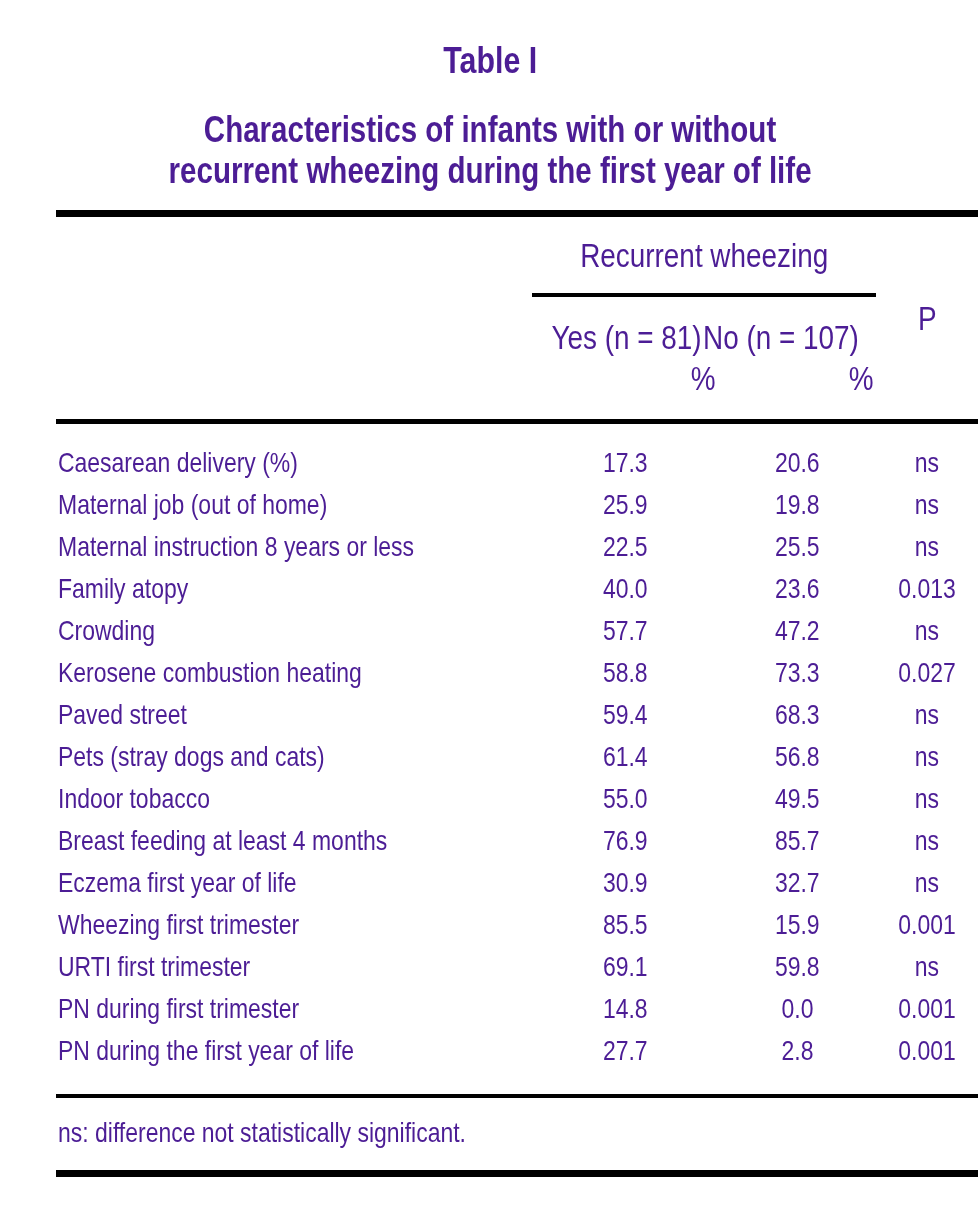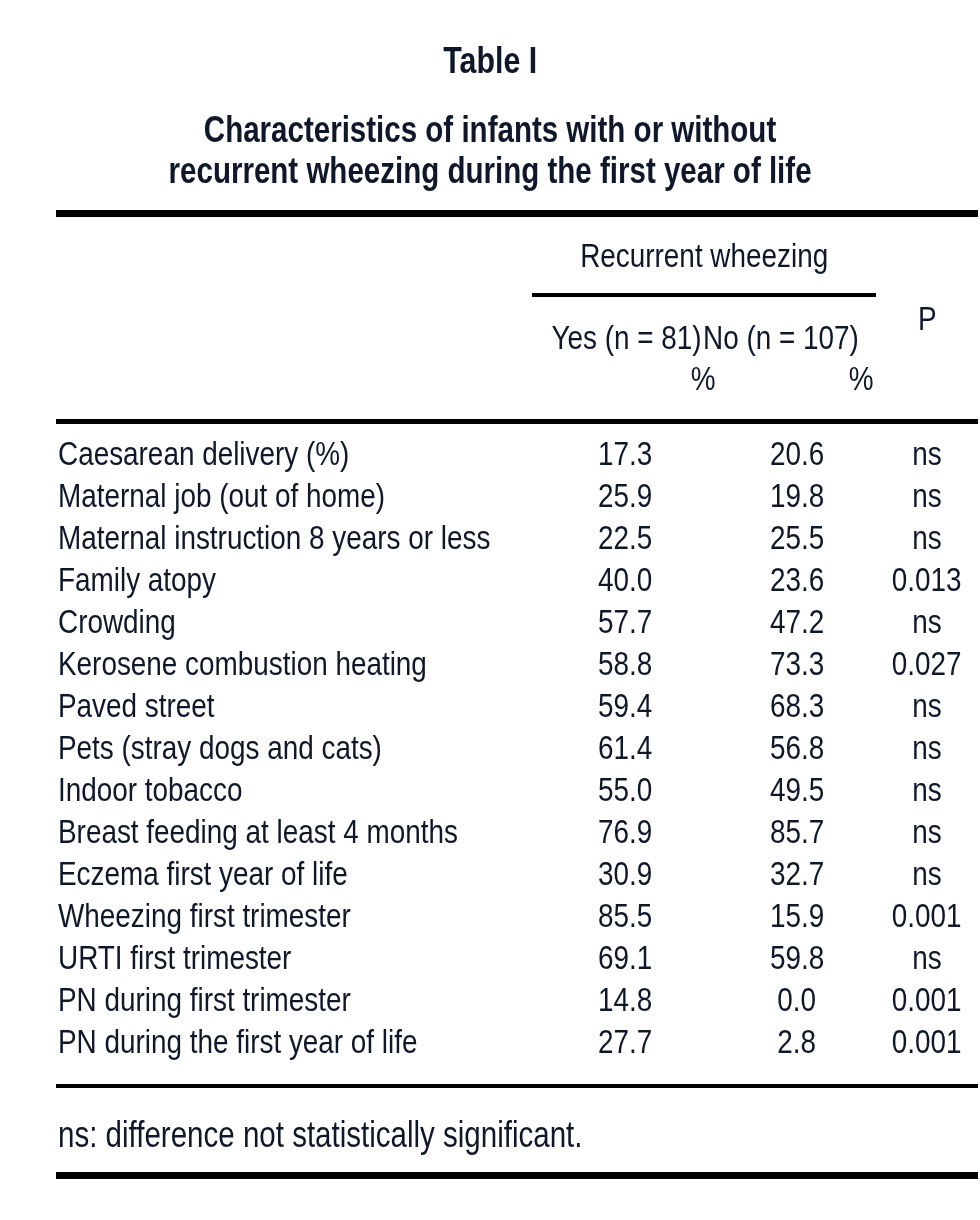--- a/index.html
+++ b/index.html
@@ -5,21 +5,21 @@
   html, body {
     margin: 0;
     padding: 0;
     background: #ffffff;
   }
   #page {
     position: relative;
     width: 980px;
     height: 1220px;
     background: #ffffff;
-    color: #0f172a;
+    color: #4c1d95;
     font-family: "Liberation Sans", "DejaVu Sans", sans-serif;
     overflow: hidden;
   }
   
   .cx {
     display: inline-block;
     transform: scaleX(0.82);
     transform-origin: center center;
     white-space: nowrap;
   }
@@ -92,39 +92,39 @@
     display: flex;
     align-items: center;
     justify-content: center;
   }
 
   
   #table-body {
     display: grid;
     grid-template-columns: 476px 186px 158px 102px;
     grid-auto-rows: 42px;
-    padding-top: 8px;
-    font-size: 34px;
+    padding-top: 18px;
+    font-size: 28px;
   }
   .trow { display: contents; }
   .cell {
     line-height: 42px;
     white-space: nowrap;
     overflow: visible;
   }
   .cell-label { text-align: left; padding-left: 2px; }
   .cell-num, .cell-p { text-align: center; }
 
   
   #footnote-block {
     margin-top: 22px;
     border-top: 4px solid #000000;
     border-bottom: 7px solid #000000;
-    padding: 30px 0 20px 2px;
-    font-size: 36px;
+    padding: 18px 0 20px 2px;
+    font-size: 28px;
     line-height: 34px;
     text-align: left;
   }
 </style>
 </head>
 <body>
 
 <div id="page">
 
   <div id="table-label">

